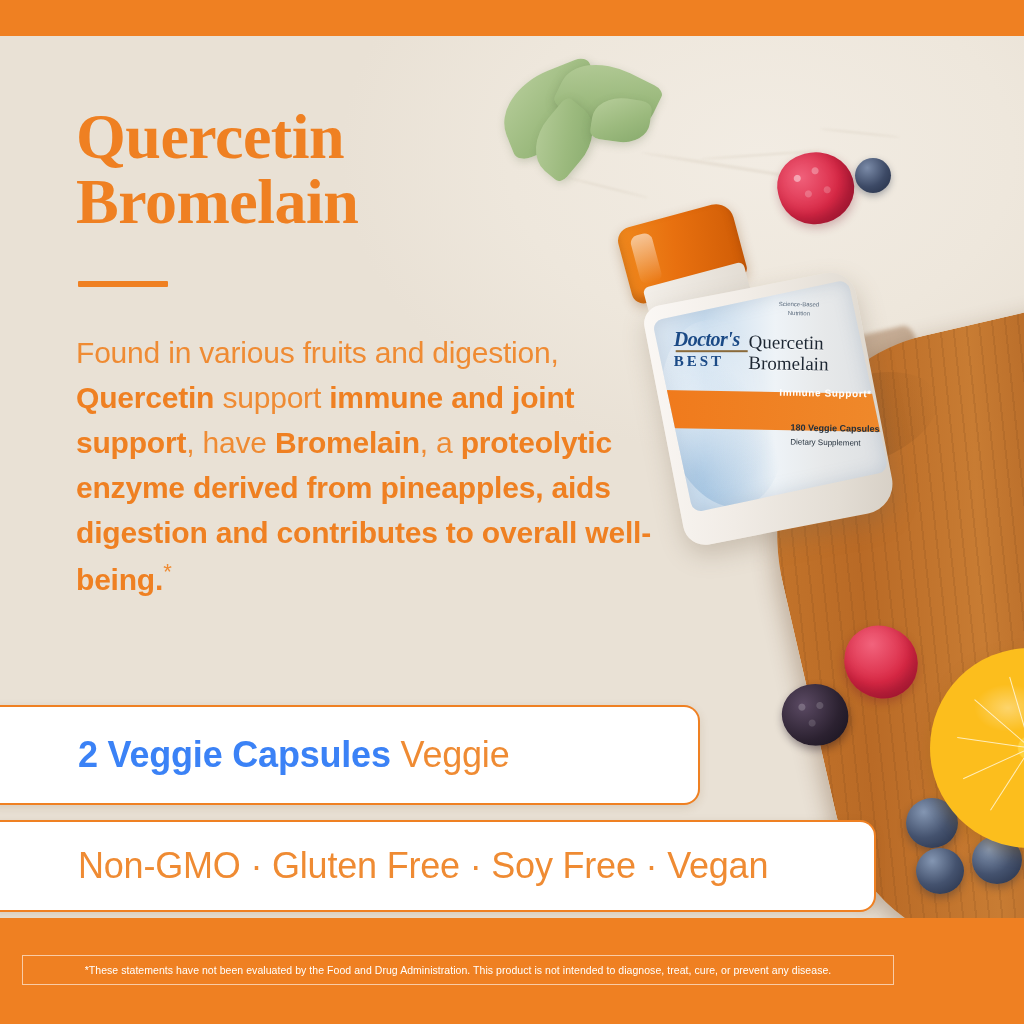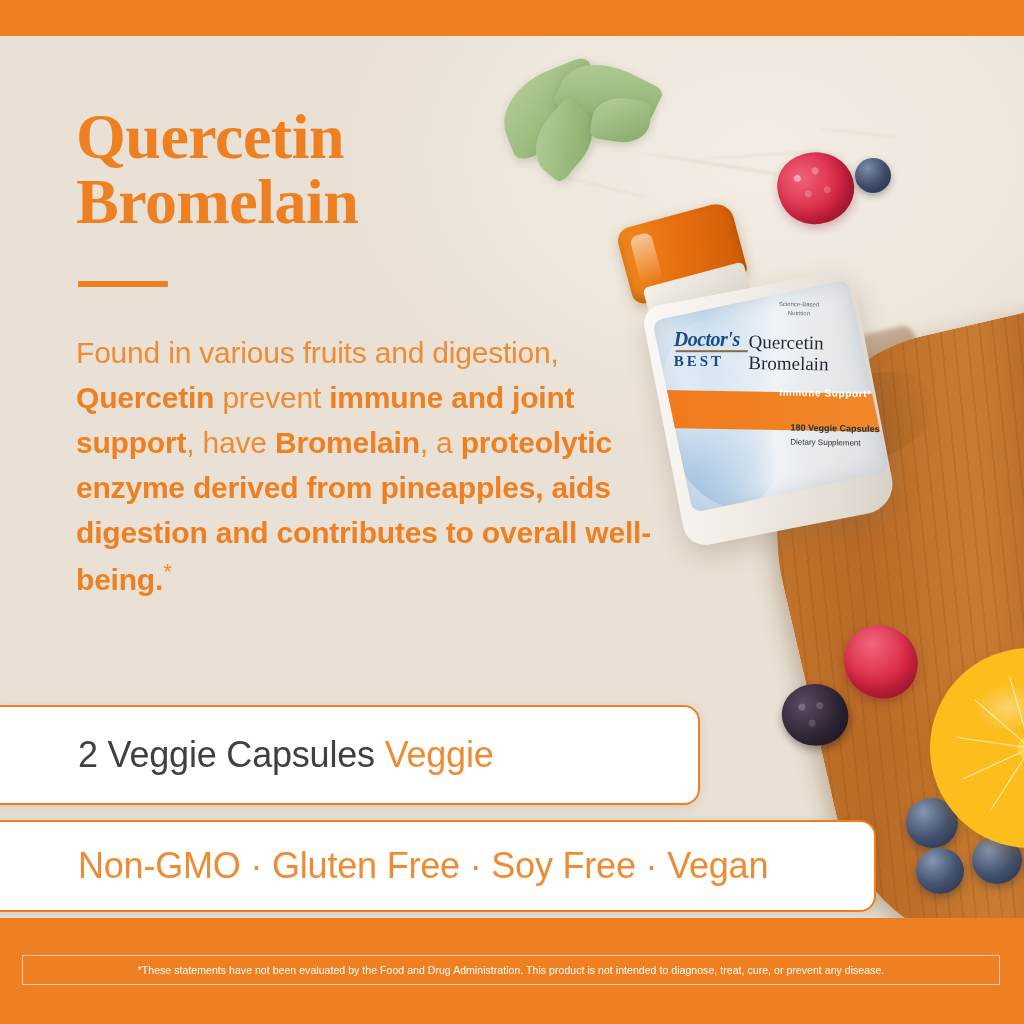--- a/index.html
+++ b/index.html
@@ -124,21 +124,21 @@
     transform:rotate(13deg);text-shadow:0 1px 0 rgba(255,255,255,.5);}
   .isupport{position:absolute;left:108px;top:104px;width:120px;color:#fff;font-size:10px;
     font-weight:700;letter-spacing:.6px;transform:rotate(13deg);}
   .count{position:absolute;left:110px;top:140px;width:118px;color:#24303c;font-size:9px;
     font-weight:700;line-height:1.5;transform:rotate(13deg);}
   .count .sub{font-weight:400;font-size:8px;}
 
   
   .bar-top{position:absolute;left:0;top:0;width:1024px;height:36px;background:#ef8022;}
   .bar-bottom{position:absolute;left:0;top:918px;width:1024px;height:106px;background:#ef8022;}
-  .disclaimer{position:absolute;left:22px;top:955px;width:978px;height:30px;
+  .disclaimer{position:absolute;left:22px;top:955px;width:872px;height:30px;
     border:1px solid rgba(255,255,255,.6);box-sizing:border-box;
     display:flex;align-items:center;justify-content:center;
     color:#ffffff;font-size:10.5px;letter-spacing:.05px;}
 
   
   .title{position:absolute;left:76px;top:104px;width:560px;
     font-family:"Liberation Serif",serif;font-weight:700;color:#ef8022;
     font-size:64px;line-height:1.02;letter-spacing:-.5px;}
   .divider{position:absolute;left:78px;top:281px;width:90px;height:6px;background:#ef8022;border-radius:1px;}
   .para{position:absolute;left:76px;top:330px;width:580px;color:#ef8b33;
@@ -149,21 +149,21 @@
   
   .banner{position:absolute;background:#ffffff;border:2.5px solid #ef8022;box-sizing:border-box;
     display:flex;align-items:center;}
   .banner1{left:-8px;top:705px;width:708px;height:100px;
     border-radius:0 16px 16px 0;border-left:none;
     box-shadow:0 3px 10px rgba(120,80,30,.14);}
   .banner2{left:-8px;top:820px;width:884px;height:92px;
     border-radius:0 16px 16px 0;border-left:none;
     box-shadow:0 3px 10px rgba(120,80,30,.14);}
   .b1-text{padding-left:86px;font-size:36px;color:#ef8b33;letter-spacing:-.2px;white-space:nowrap;}
-  .b1-text b{font-weight:400;color:#404040;}
+  .b1-text b{font-weight:700;color:#3b82f6;}
   .b2-text{padding-left:86px;font-size:36px;color:#ef8b33;letter-spacing:-.2px;white-space:nowrap;}
 </style>
 </head>
 <body>
 
 <div class="canvas">
 
   <div class="photo">
     <div class="vein v1"></div>
     <div class="vein v2"></div>
@@ -225,21 +225,21 @@
   </div>
 
   <div class="bar-top"></div>
 
   <div class="title">
     <span>Quercetin</span><br>
     <span>Bromelain</span>
   </div>
   <div class="divider"></div>
 
-  <div class="para" id="desc"><span>Found in various fruits and digestion, </span><b>Quercetin</b><span> prevent </span><b>immune and joint support</b><span>, have </span><b>Bromelain</b><span>, a </span><b>proteolytic enzyme derived from pineapples, aids digestion and contributes to overall well-being.</b><span class="star">*</span></div>
+  <div class="para" id="desc"><span>Found in various fruits and digestion, </span><b>Quercetin</b><span> support </span><b>immune and joint support</b><span>, have </span><b>Bromelain</b><span>, a </span><b>proteolytic enzyme derived from pineapples, aids digestion and contributes to overall well-being.</b><span class="star">*</span></div>
 
   <div class="banner banner1">
     <div class="b1-text">
       <b>2 Veggie Capsules</b><span> Veggie</span>
     </div>
   </div>
 
   <div class="banner banner2">
     <div class="b2-text">Non-GMO · Gluten Free · Soy Free · Vegan</div>
   </div>

